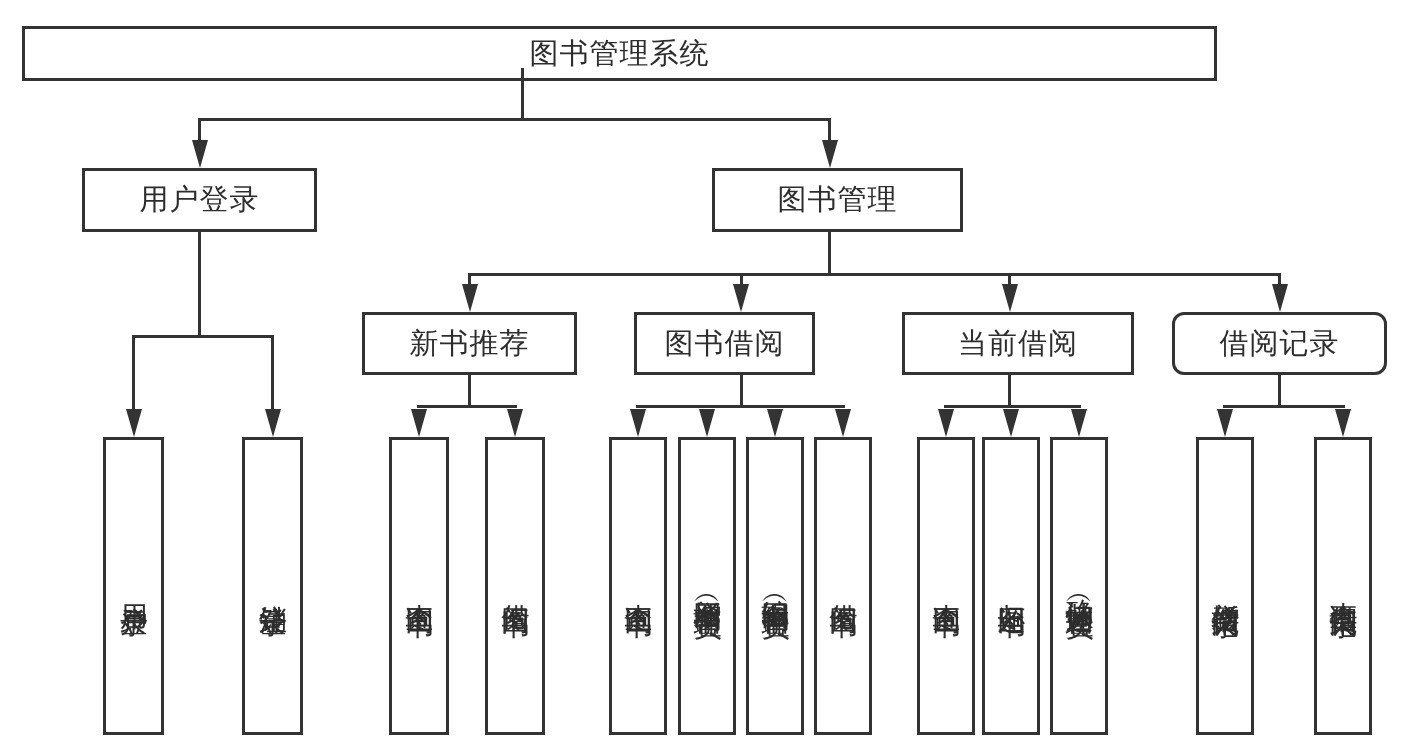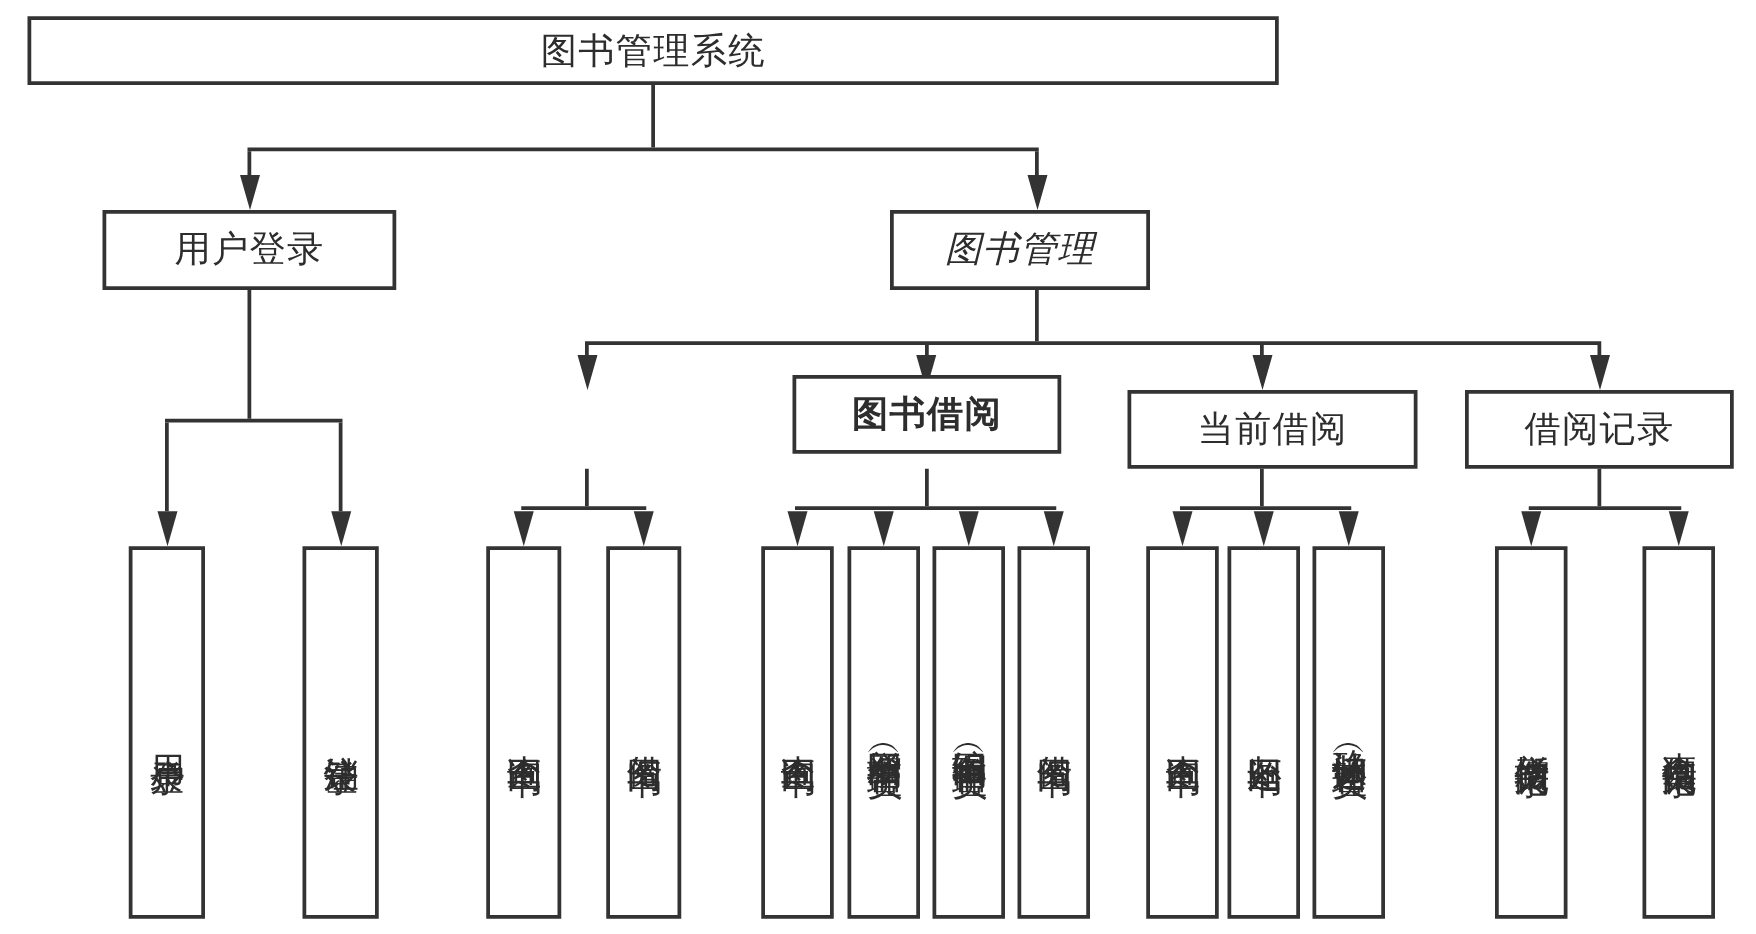--- a/index.html
+++ b/index.html
@@ -25,35 +25,35 @@
   .watermark{
     position:absolute;right:8px;bottom:7px;font-size:21px;color:#b9b9b9;
     letter-spacing:1px;white-space:nowrap;
   }
 </style>
 </head>
 <body>
 
 <div class="stage">
 
-  <div class="box" style="left:22px;top:13px;width:1001px;height:55px;">
+  <div class="box" style="left:22px;top:26px;width:1195px;height:55px;">
     <span class="hlabel">图书管理系统</span>
   </div>
 
   <div class="ln" style="left:521px;top:68px;width:3px;height:50px;"></div>
   <div class="ln" style="left:198px;top:118px;width:633px;height:3px;"></div>
   <div class="ln" style="left:198px;top:121px;width:3px;height:21px;"></div>
   <div class="ah" style="left:192px;top:140px;"></div>
   <div class="ln" style="left:828px;top:121px;width:3px;height:21px;"></div>
   <div class="ah" style="left:822px;top:140px;"></div>
 
   <div class="box" style="left:82px;top:168px;width:235px;height:64px;">
     <span class="hlabel">用户登录</span>
   </div>
-  <div class="box" style="left:712px;top:168px;width:208px;height:64px;font-style:italic;">
+  <div class="box" style="left:712px;top:168px;width:251px;height:64px;">
     <span class="hlabel">图书管理</span>
   </div>
 
   <div class="ln" style="left:198px;top:232px;width:3px;height:103px;"></div>
   <div class="ln" style="left:132px;top:335px;width:142px;height:3px;"></div>
   <div class="ln" style="left:132px;top:338px;width:3px;height:71px;"></div>
   <div class="ah" style="left:126px;top:409px;"></div>
   <div class="ln" style="left:271px;top:338px;width:3px;height:71px;"></div>
   <div class="ah" style="left:265px;top:409px;"></div>
 
@@ -61,27 +61,30 @@
   <div class="ln" style="left:468px;top:273px;width:813px;height:3px;"></div>
   <div class="ln" style="left:468px;top:276px;width:3px;height:8px;"></div>
   <div class="ah" style="left:462px;top:284px;"></div>
   <div class="ln" style="left:740px;top:276px;width:3px;height:8px;"></div>
   <div class="ah" style="left:733px;top:284px;"></div>
   <div class="ln" style="left:1008px;top:276px;width:3px;height:8px;"></div>
   <div class="ah" style="left:1002px;top:284px;"></div>
   <div class="ln" style="left:1278px;top:276px;width:3px;height:8px;"></div>
   <div class="ah" style="left:1272px;top:284px;"></div>
 
-  <div class="box" style="left:634px;top:300px;width:215px;height:63px;font-weight:bold;">
+  <div class="box" style="left:362px;top:312px;width:215px;height:63px;">
+    <span class="hlabel">新书推荐</span>
+  </div>
+  <div class="box" style="left:634px;top:312px;width:181px;height:63px;">
     <span class="hlabel">图书借阅</span>
   </div>
   <div class="box" style="left:902px;top:312px;width:232px;height:63px;">
     <span class="hlabel">当前借阅</span>
   </div>
-  <div class="box" style="left:1172px;top:312px;width:215px;height:63px;">
+  <div class="box" style="left:1172px;top:312px;width:215px;height:63px;border-radius:12px;">
     <span class="hlabel">借阅记录</span>
   </div>
 
   <div class="ln" style="left:468px;top:375px;width:3px;height:30px;"></div>
   <div class="ln" style="left:417px;top:405px;width:100px;height:3px;"></div>
   <div class="ah" style="left:411px;top:409px;"></div>
   <div class="ah" style="left:507px;top:409px;"></div>
 
   <div class="ln" style="left:740px;top:375px;width:3px;height:30px;"></div>
   <div class="ln" style="left:636px;top:405px;width:209px;height:3px;"></div>

